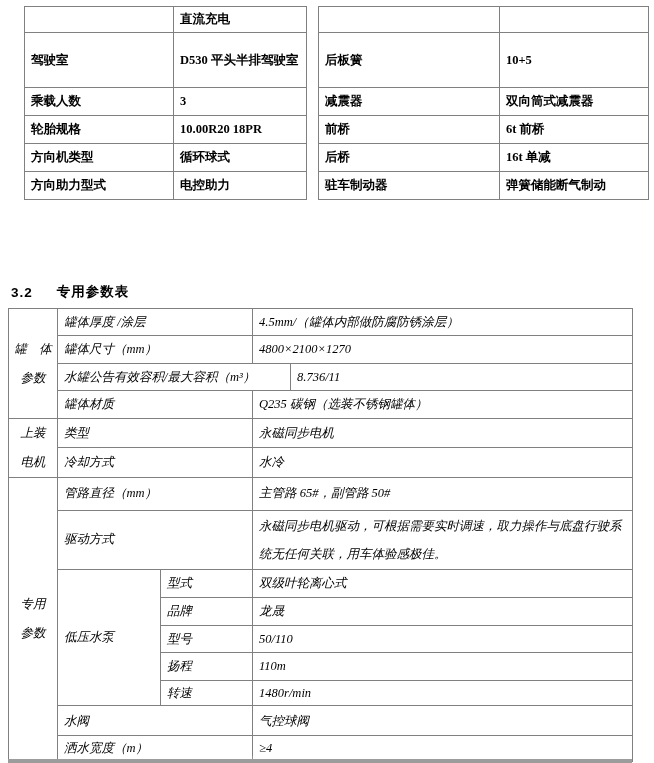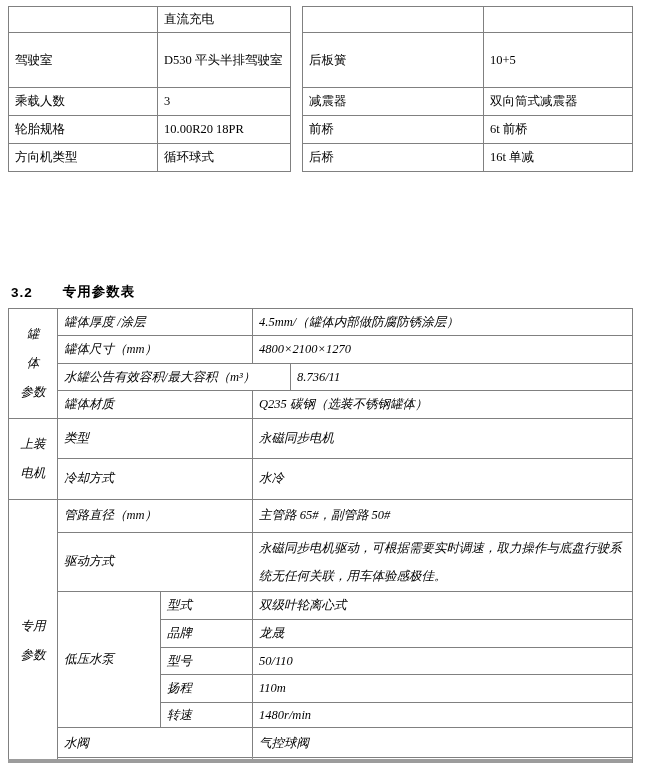--- a/index.html
+++ b/index.html
@@ -11,36 +11,36 @@
   table{border-collapse:collapse;table-layout:fixed;}
   td{
     border:1px solid #808080;
     font-size:12.5px;
     padding:1px 4px 1px 6px;
     vertical-align:middle;
     overflow:hidden;
     word-break:break-all;
   }
   
-  #top-table{position:absolute;left:8px;top:6px;width:624px;}
+  #top-table{position:absolute;left:24px;top:6px;width:624px;font-weight:bold;}
   #top-table td.gapcell{border:none;padding:0;}
   #top-table td{line-height:1.85;}
   
   #heading{
     position:absolute;left:11px;top:280px;height:24px;
     display:flex;align-items:center;
     font-family:"Liberation Sans","DejaVu Sans",sans-serif;
     font-weight:bold;font-size:13.5px;letter-spacing:1px;
   }
-  #heading .num{margin-right:30px;}
+  #heading .num{margin-right:24px;}
   
   #spec-table{position:absolute;left:8px;top:308px;width:624px;}
   #spec-table td{line-height:1.8;font-style:italic;}
   #spec-table td.group{
-    text-align:center;padding:11px;line-height:2.3;
+    text-align:center;padding:0;line-height:2.3;
   }
   #spec-table td.multiline{line-height:2.25;margin-top:6px;}
   
   #bottom-strip{
     position:absolute;left:8px;top:759px;width:624px;height:4px;
     background:#9c9c9c;
   }
   #bottom-stub{
     position:absolute;left:252px;top:756px;width:1px;height:4px;
     background:#909090;
@@ -87,20 +87,27 @@
         <td class="gapcell"></td>
         <td>前桥</td>
         <td>6t 前桥</td>
       </tr>
       <tr style="height:28px">
         <td>方向机类型</td>
         <td>循环球式</td>
         <td class="gapcell"></td>
         <td>后桥</td>
         <td>16t 单减</td>
+      </tr>
+      <tr style="height:28px">
+        <td>方向助力型式</td>
+        <td>电控助力</td>
+        <td class="gapcell"></td>
+        <td>驻车制动器</td>
+        <td>弹簧储能断气制动</td>
       </tr>
     </tbody>
   </table>
 
   <div id="heading">
     <span class="num">3.2</span>
     <span>专用参数表</span>
   </div>
 
   <table id="spec-table">

